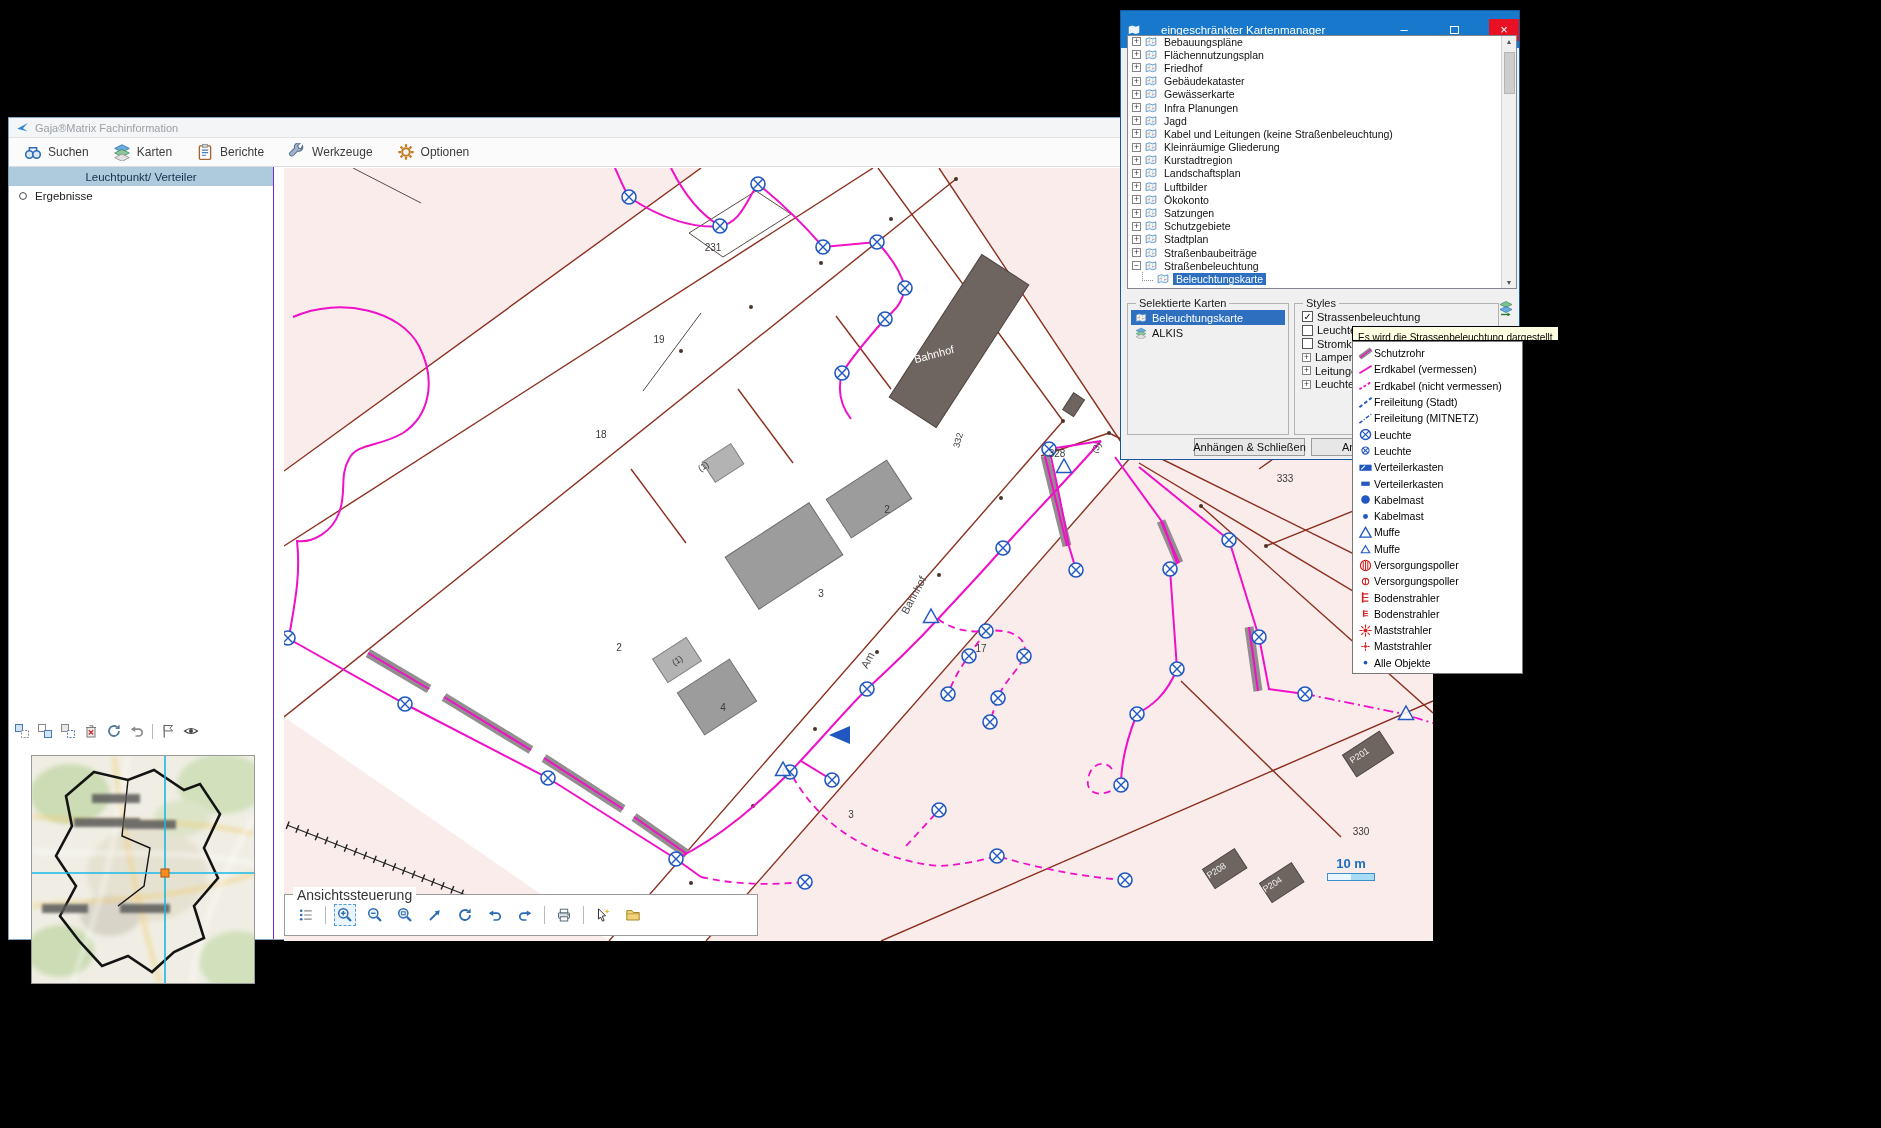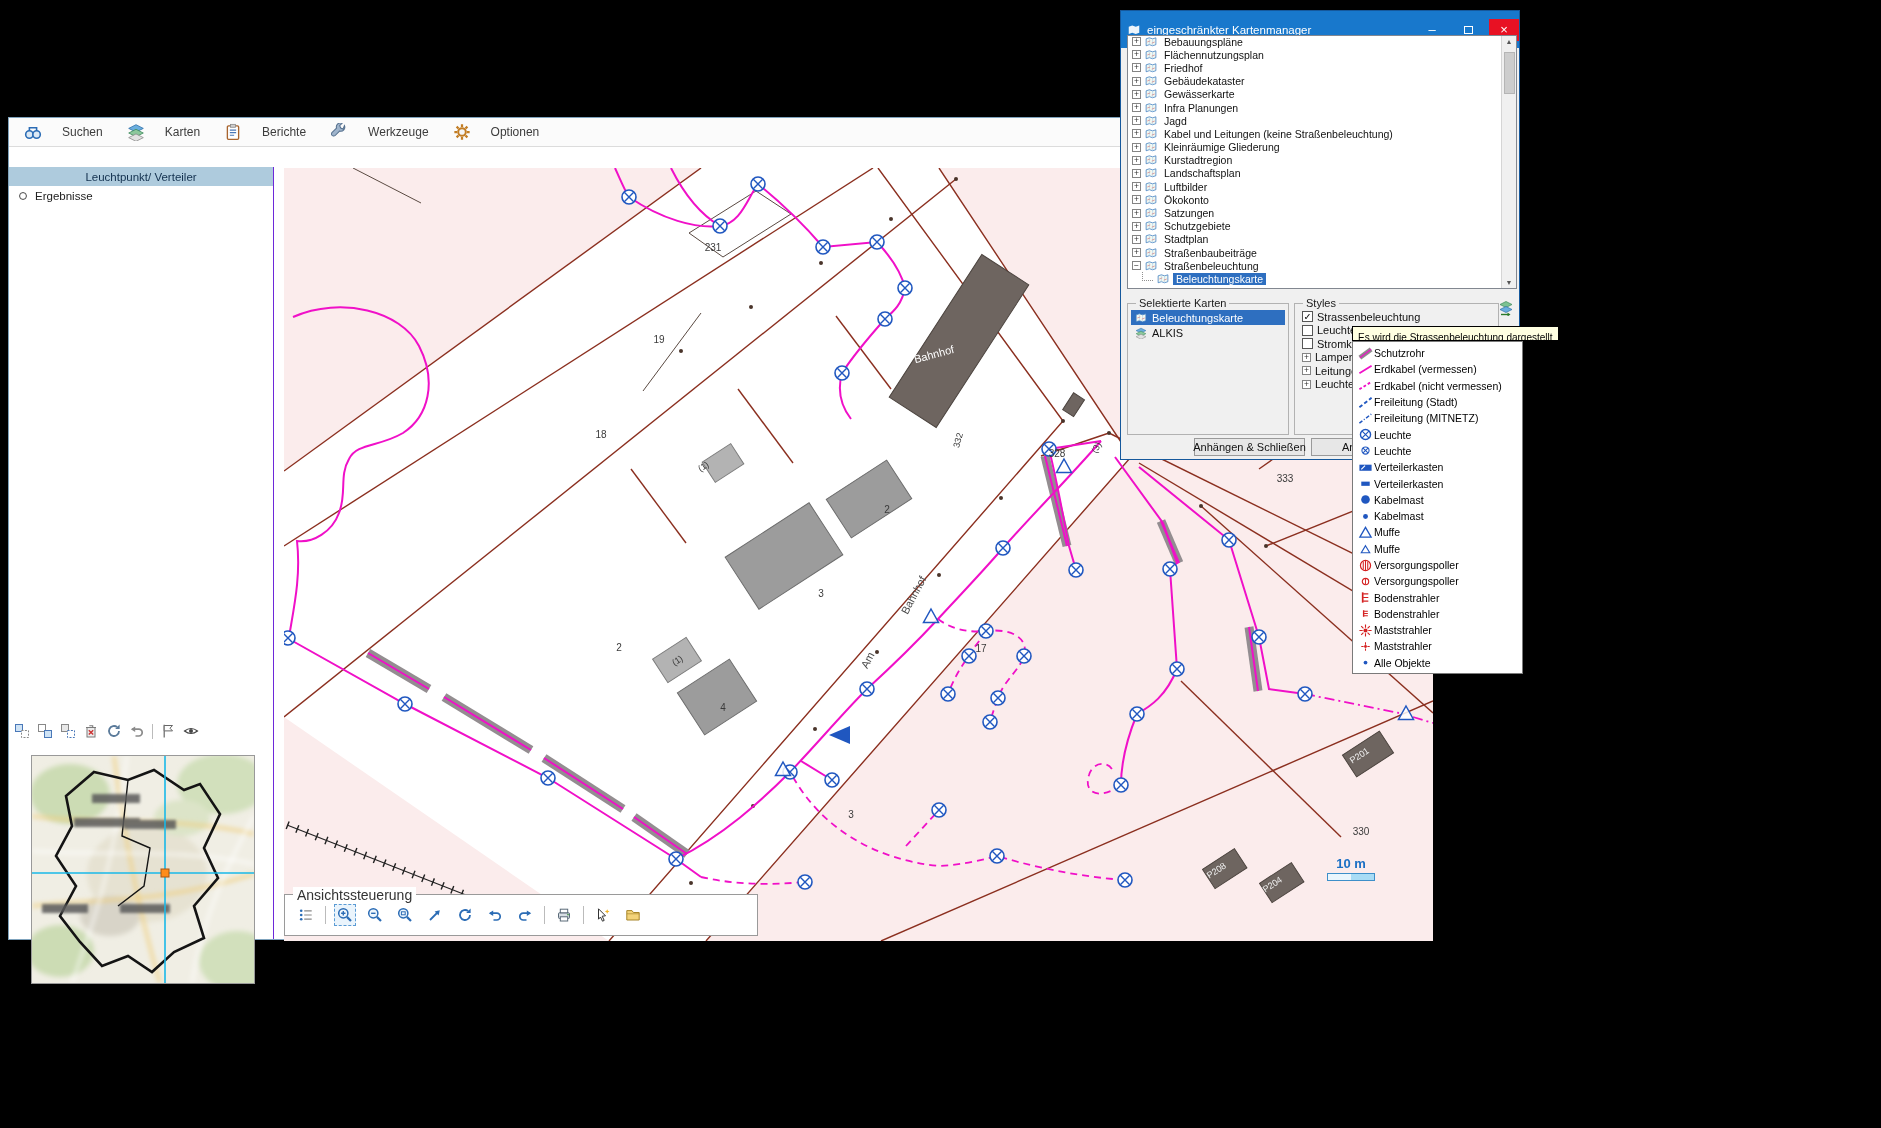--- a/index.html
+++ b/index.html
@@ -13,21 +13,21 @@
   svg{display:block}
 
   
   .main-window{position:absolute;left:8px;top:117px;width:1424px;height:823px;
                background:#fff;border:1px solid #7fa3bd;z-index:1}
   .mw-titlebar{height:20px;background:#f4f5f7;border-bottom:1px solid #e2e2e2;
                display:flex;align-items:center;gap:6px;padding:0 7px}
   .mw-title{font-size:11px;color:#9aa0a6}
   .mw-toolbar{height:29px;background:#fbfbfb;border-bottom:1px solid #dcdcdc;
               display:flex;align-items:center;gap:4px;padding:0 5px}
-  .tb-btn{display:flex;align-items:center;gap:20px;padding:3px 10px;font-size:12px;color:#3c3c3c}
+  .tb-btn{display:flex;align-items:center;gap:6px;padding:3px 10px;font-size:12px;color:#3c3c3c}
 
   .sidebar{position:absolute;left:0;top:49px;width:265px;bottom:0;background:#fff;
            border-right:1px solid #6d28d9}
   .sb-header{height:19px;background:var(--sb-head);display:flex;align-items:center;
              justify-content:center;font-size:11.5px;color:#12304e}
   .sb-result{display:flex;align-items:center;gap:6px;padding:4px 8px;font-size:11.5px;color:#222}
   .sel-strip{position:absolute;left:5px;top:556px;display:flex;align-items:center;gap:7px}
   .strip-divider{width:1px;height:15px;background:#bbb}
   .minimap{position:absolute;left:22px;top:588px;width:224px;height:229px;border:1px solid #999;background:#f0eee4}
 
@@ -62,21 +62,21 @@
   .vp-label{position:absolute;top:-8px;left:8px;background:#fff;padding:0 4px;font-size:14px;color:#333}
   .vp-tools{display:flex;align-items:center;gap:8px;padding:9px 10px 0}
   .vp-divider{width:1px;height:18px;background:#bbb}
   .vp-btn{width:22px;height:22px;display:flex;align-items:center;justify-content:center;
           border:1px solid transparent}
   .vp-btn.active{border:1px dashed #5a9bd4;background:#eaf4fc}
 
   
   .km-window{position:absolute;left:1120px;top:10px;width:400px;height:450px;background:#f0f0f0;
              border:1px solid #15589c;z-index:10}
-  .km-titlebar{height:37px;background:var(--titlebar);display:flex;align-items:center;gap:6px;padding-left:6px}
+  .km-titlebar{height:37px;background:var(--titlebar);display:flex;align-items:center;gap:20px;padding-left:6px}
   .km-title{flex:1;color:#fff;font-size:11.5px;white-space:nowrap}
   .km-ctrl{width:30px;height:22px;display:flex;align-items:center;justify-content:center;color:#fff;font-size:13px}
   .km-ctrl.close{background:#e81123}
   .km-max-box{width:9px;height:8px;border:1px solid #fff}
 
   .km-tree{position:absolute;left:6px;top:24px;width:390px;height:254px;background:#fff;
            border:1px solid #828790;overflow:hidden}
   .km-tree-list{padding-top:1px;margin-top:-2px}
   .tree-row{display:flex;align-items:center;gap:4px;height:13.2px;padding-left:4px;
             font-size:10.5px;color:#111;white-space:nowrap}
@@ -116,20 +116,28 @@
   .legend{position:absolute;left:1352px;top:341px;width:171px;background:#fff;
           border:1px solid #7a7a7a;z-index:20;padding:3px 0 2px}
   .legend-row{display:flex;align-items:center;height:16.3px;padding:0 4px;
               font-size:10.5px;color:#000;white-space:nowrap}
   .legend-ico{width:17px;height:16px;flex:none;display:flex;align-items:center;justify-content:center}
 </style>
 </head>
 <body>
 
 <div class="main-window">
+  <div class="mw-titlebar">
+    <span id="gaja-icon-slot">
+        <svg width="13" height="13" viewBox="0 0 16 16">
+          <path d="M1.5 9.5 L14.5 2.5 8.5 9 14 12.5 Z" fill="#2e86d0"></path>
+        </svg>
+      </span>
+    <span class="mw-title">Gaja®Matrix Fachinformation</span>
+  </div>
   <div class="mw-toolbar" id="main-toolbar">
       <div class="tb-btn">
         <span>
           <svg width="18" height="18" viewBox="0 0 16 16">
             <circle cx="4.8" cy="10.2" r="3.3" fill="#dce9f5" stroke="#2b6cb5" stroke-width="1.4"></circle>
             <circle cx="11.2" cy="10.2" r="3.3" fill="#dce9f5" stroke="#2b6cb5" stroke-width="1.4"></circle>
             <path d="M4.8 7 V4.2 H11.2 V7" fill="none" stroke="#2b6cb5" stroke-width="1.4"></path>
           </svg>
         </span>
         <span>Suchen</span>

